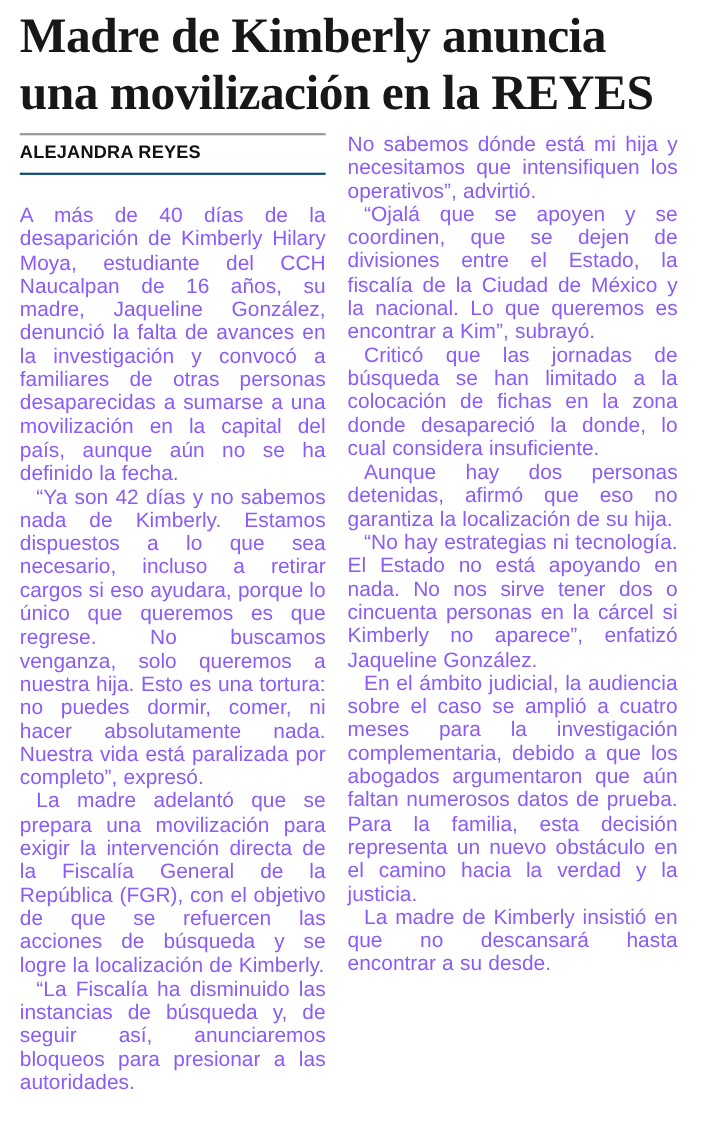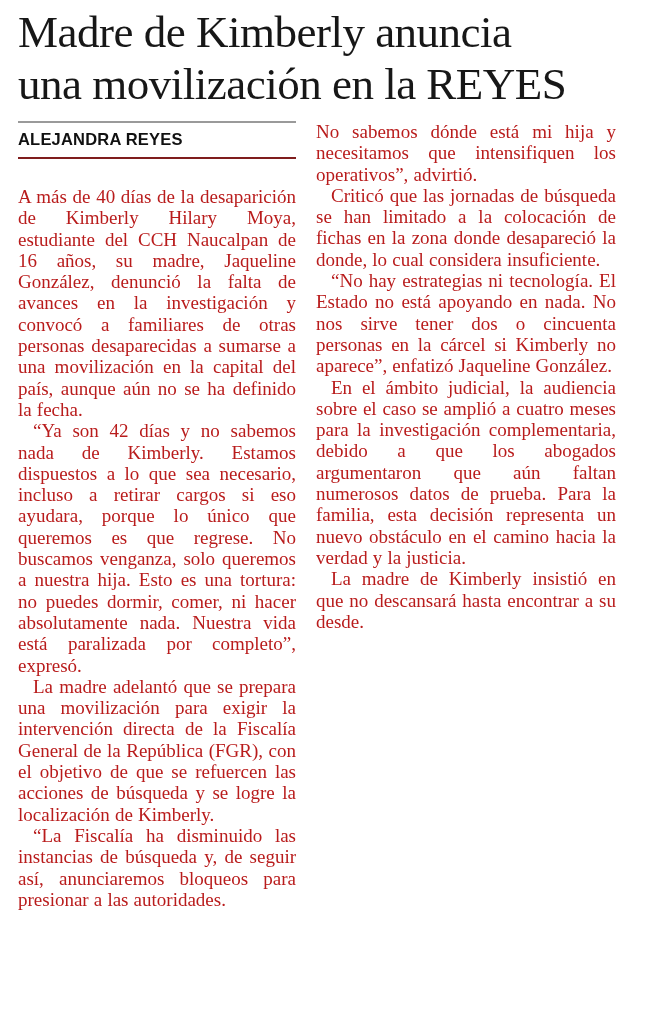--- a/index.html
+++ b/index.html
@@ -12,54 +12,54 @@
     position: relative;
     width: 646px;
     height: 1024px;
     background: #ffffff;
     overflow: hidden;
     font-family: "Liberation Serif", serif;
   }
   .headline {
     margin: 6px 28px 0 18px;
     font-family: "Liberation Serif", serif;
-    font-weight: 400;
+    font-weight: 700;
     font-size: 45px;
     line-height: 52px;
     letter-spacing: -0.5px;
     color: #171717;
   }
   .headline .hl-line { display: block; }
   .columns {
     display: flex;
     margin: 11px 30px 0 18px;
     gap: 20px;
   }
   .col-left  { width: 278px; flex: 0 0 auto; }
   .col-right { flex: 1 1 auto; }
   .byline-block {
     border-top: 2px solid #9a9a9a;
-    border-bottom: 2px solid #7f1d1d;
+    border-bottom: 2px solid #0c4a6e;
     padding: 7px 0 8px 0;
   }
   .byline {
     font-family: "Liberation Sans", sans-serif;
     font-weight: 700;
     font-size: 16.5px;
     letter-spacing: 0.2px;
     color: #111111;
   }
   .body-text { margin-top: 27px; }
   .col-right .body-text { margin-top: 0; }
   .body-text p.para {
     margin: 0;
-    font-family: Liberation Serif, serif;
+    font-family: Liberation Sans, sans-serif;
     font-size: 19px;
     line-height: 21.3px;
-    color: #b91c1c;
+    color: #8b5cf6;
     text-align: justify;
     hyphens: auto;
     -webkit-hyphens: auto;
     word-spacing: 0.02em;
   }
   .body-text p.para.indent { text-indent: 15px; }
 </style>
 </head>
 <body>
 
@@ -80,21 +80,23 @@
           <p class="para" lang="es">A más de 40 días de la desaparición de Kimberly Hilary Moya, estudiante del CCH Naucalpan de 16 años, su madre, Jaqueline González, denunció la falta de avances en la investigación y convocó a familiares de otras personas desaparecidas a sumarse a una movilización en la capital del país, aunque aún no se ha definido la fecha.</p>
           <p class="para indent" lang="es">“Ya son 42 días y no sabemos nada de Kimberly. Estamos dispuestos a lo que sea necesario, incluso a retirar cargos si eso ayudara, porque lo único que queremos es que regrese. No buscamos venganza, solo queremos a nuestra hija. Esto es una tortura: no puedes dormir, comer, ni hacer absolutamente nada. Nuestra vida está paralizada por completo”, expresó.</p>
           <p class="para indent" lang="es">La madre adelantó que se prepara una movilización para exigir la intervención directa de la Fiscalía General de la República (FGR), con el objetivo de que se refuercen las acciones de búsqueda y se logre la localización de Kimberly.</p>
           <p class="para indent" lang="es">“La Fiscalía ha disminuido las instancias de búsqueda y, de seguir así, anunciaremos bloqueos para presionar a las autoridades.</p>
         </div>
     </div>
 
     <div class="col-right">
       <div class="body-text">
           <p class="para" lang="es">No sabemos dónde está mi hija y necesitamos que intensifiquen los operativos”, advirtió.</p>
+          <p class="para indent" lang="es">“Ojalá que se apoyen y se coordinen, que se dejen de divisiones entre el Estado, la fiscalía de la Ciudad de México y la nacional. Lo que queremos es encontrar a Kim”, subrayó.</p>
           <p class="para indent" lang="es">Criticó que las jornadas de búsqueda se han limitado a la colocación de fichas en la zona donde desapareció la donde, lo cual considera insuficiente.</p>
+          <p class="para indent" lang="es">Aunque hay dos personas detenidas, afirmó que eso no garantiza la localización de su hija.</p>
           <p class="para indent" lang="es">“No hay estrategias ni tecnología. El Estado no está apoyando en nada. No nos sirve tener dos o cincuenta personas en la cárcel si Kimberly no aparece”, enfatizó Jaqueline González.</p>
           <p class="para indent" lang="es">En el ámbito judicial, la audiencia sobre el caso se amplió a cuatro meses para la investigación complementaria, debido a que los abogados argumentaron que aún faltan numerosos datos de prueba. Para la familia, esta decisión representa un nuevo obstáculo en el camino hacia la verdad y la justicia.</p>
           <p class="para indent" lang="es">La madre de Kimberly insistió en que no descansará hasta encontrar a su desde.</p>
         </div>
     </div>
 
   </div>
 
 </div>
 

